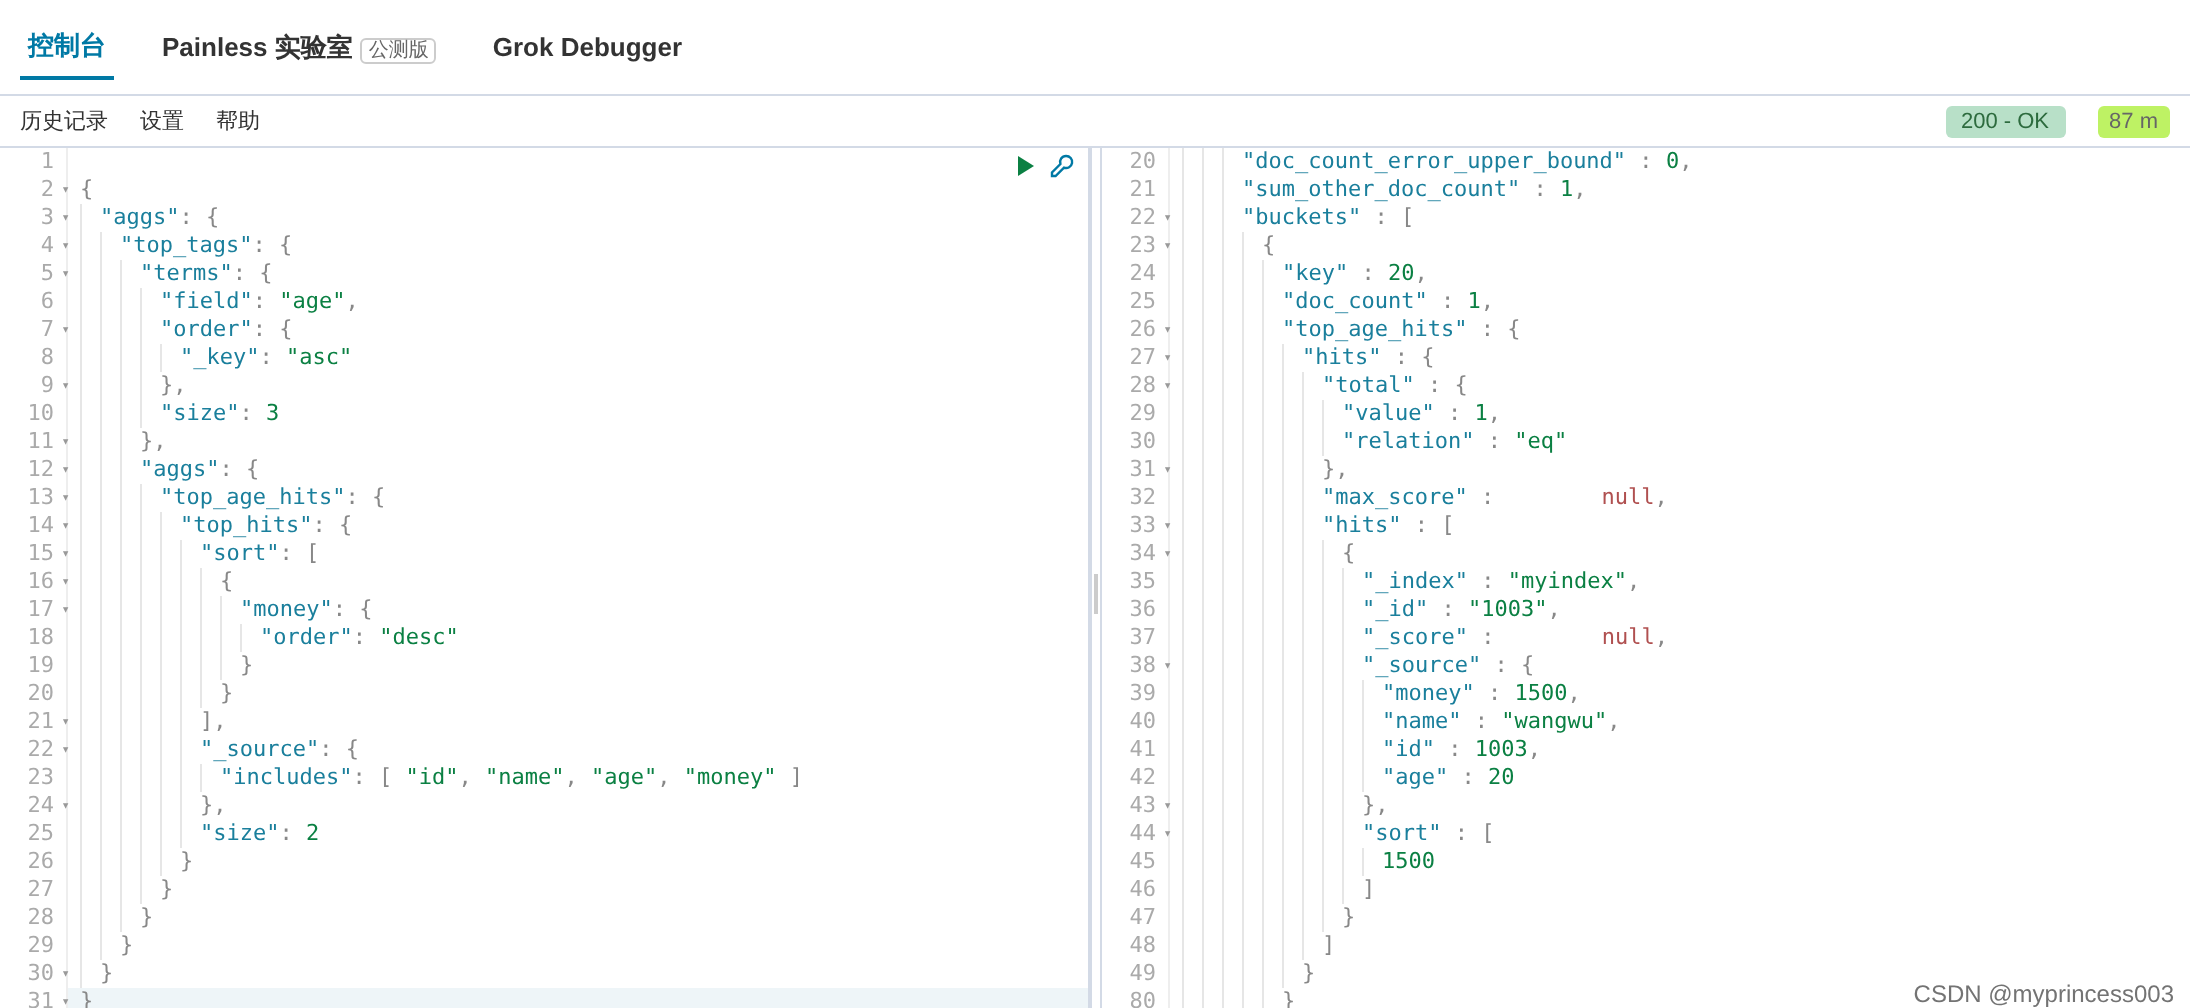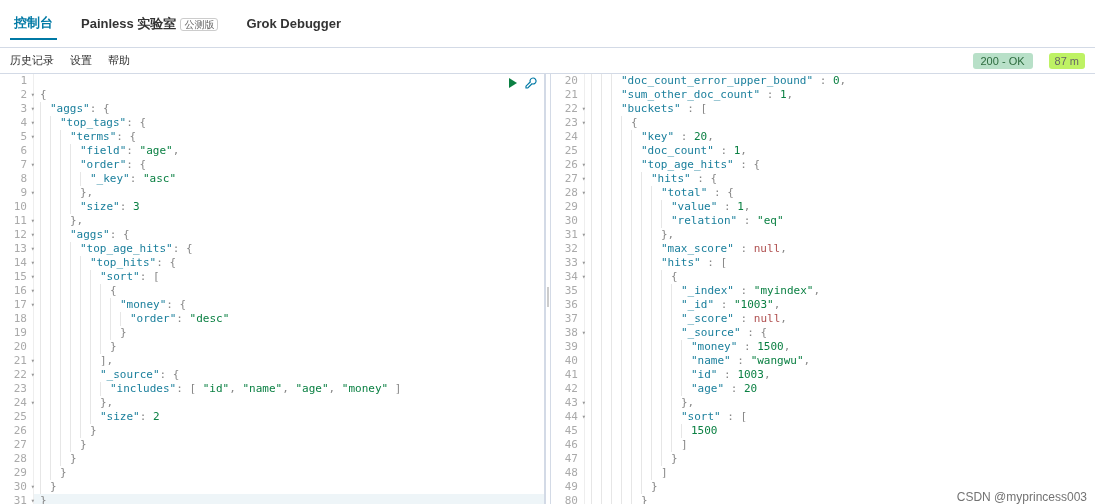--- a/index.html
+++ b/index.html
@@ -19,21 +19,21 @@
   .code-line { display:flex; white-space:pre; line-height:14px; height:14px;}
   .ln { width:34px; text-align:right; padding-right:6px; color:#aaa; background:#fff; border-right:1px solid #eee; user-select:none; position:relative;}
   .ln.fold::after { content:"▸"; font-size:7px; color:#999; position:absolute; right:-2px; transform:rotate(90deg);}
   .code { padding-left:6px; }
   .indent { display:inline-block; width:10px; border-left:1px solid #e6e6e6; height:14px; vertical-align:top;}
   .method { color:#b03060; }
   .url { color:#5c6773;}
   .key { color:#1a7f9c; }
   .str { color:#0b8043; }
   .num { color:#0b8043;}
-  .kw  { color:#b05050;}
+  .kw  { color:#b05050;margin-left:47px;}
   .punc { color:#888;}
   .actions { position:absolute; right:6px; top:2px; display:flex; gap:4px; z-index:2;}
   .act-btn { width:14px; height:14px; cursor:pointer; color:#0079a5; display:flex; align-items:center; justify-content:center;}
   .hl-line { background:#eef5f8;}
   .watermark { position:fixed; right:8px; bottom:0; font-size:12px; color:#737373; font-family:Arial;}
   .drag-handle { width:6px; background:#fff; border-left:1px solid #d3dae6; border-right:1px solid #d3dae6; cursor:col-resize; position:relative;}
   .drag-handle::after { content:""; position:absolute; left:1px; top:50%; width:2px; height:20px; background:#ccc; transform:translateY(-50%);}
 </style>
 </head>
 <body>

